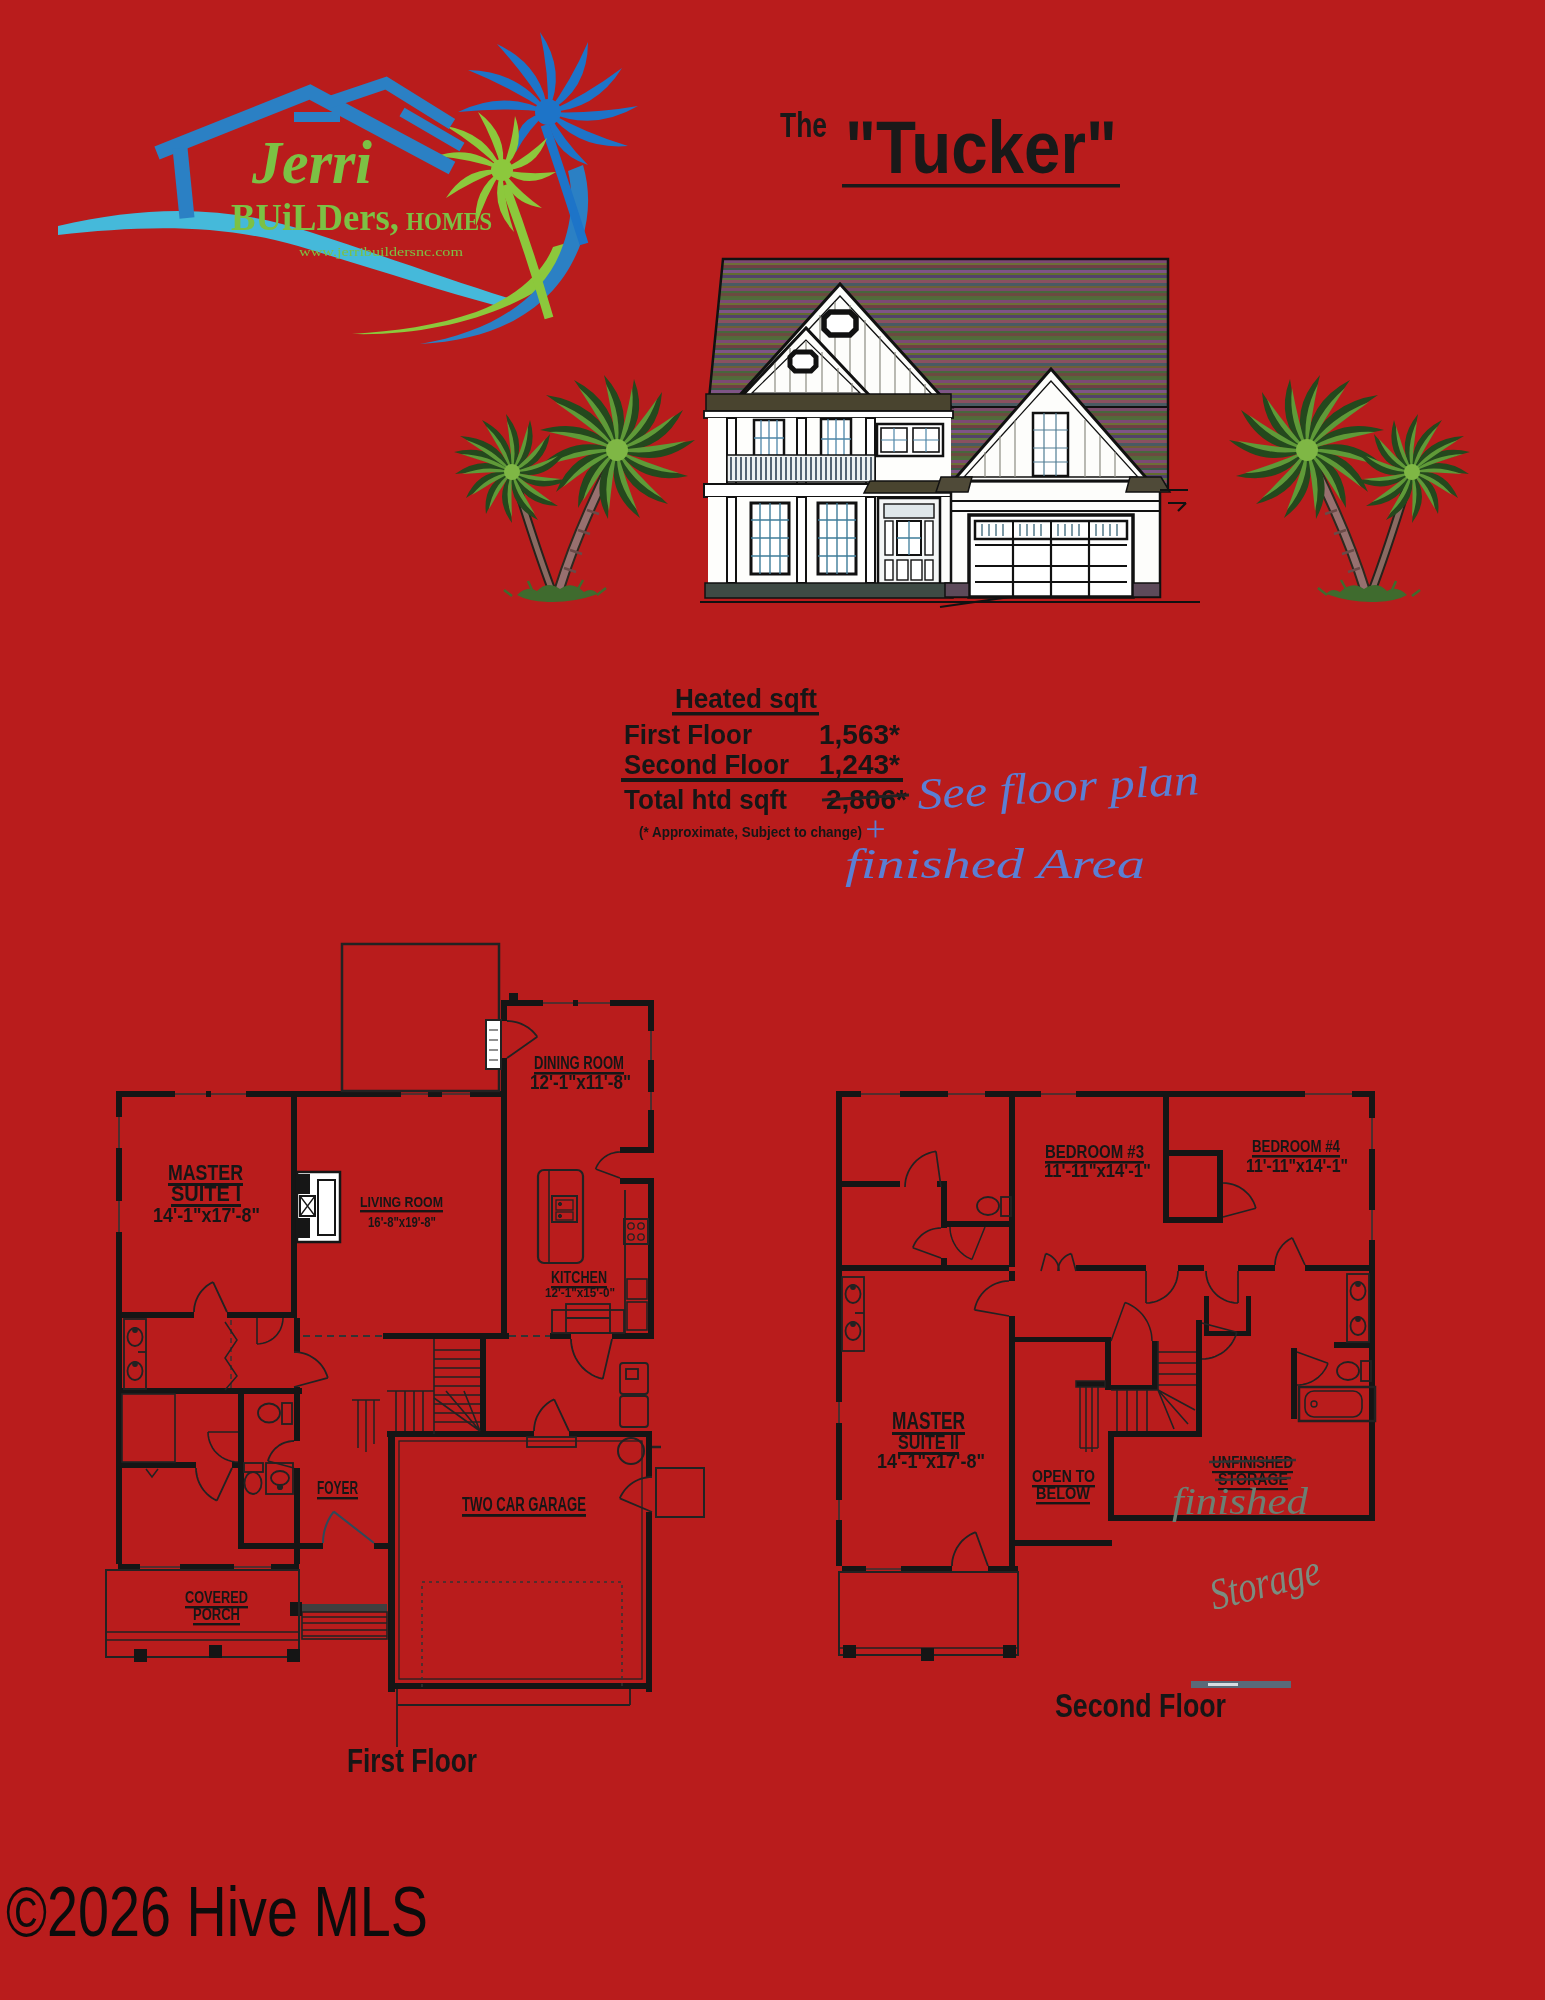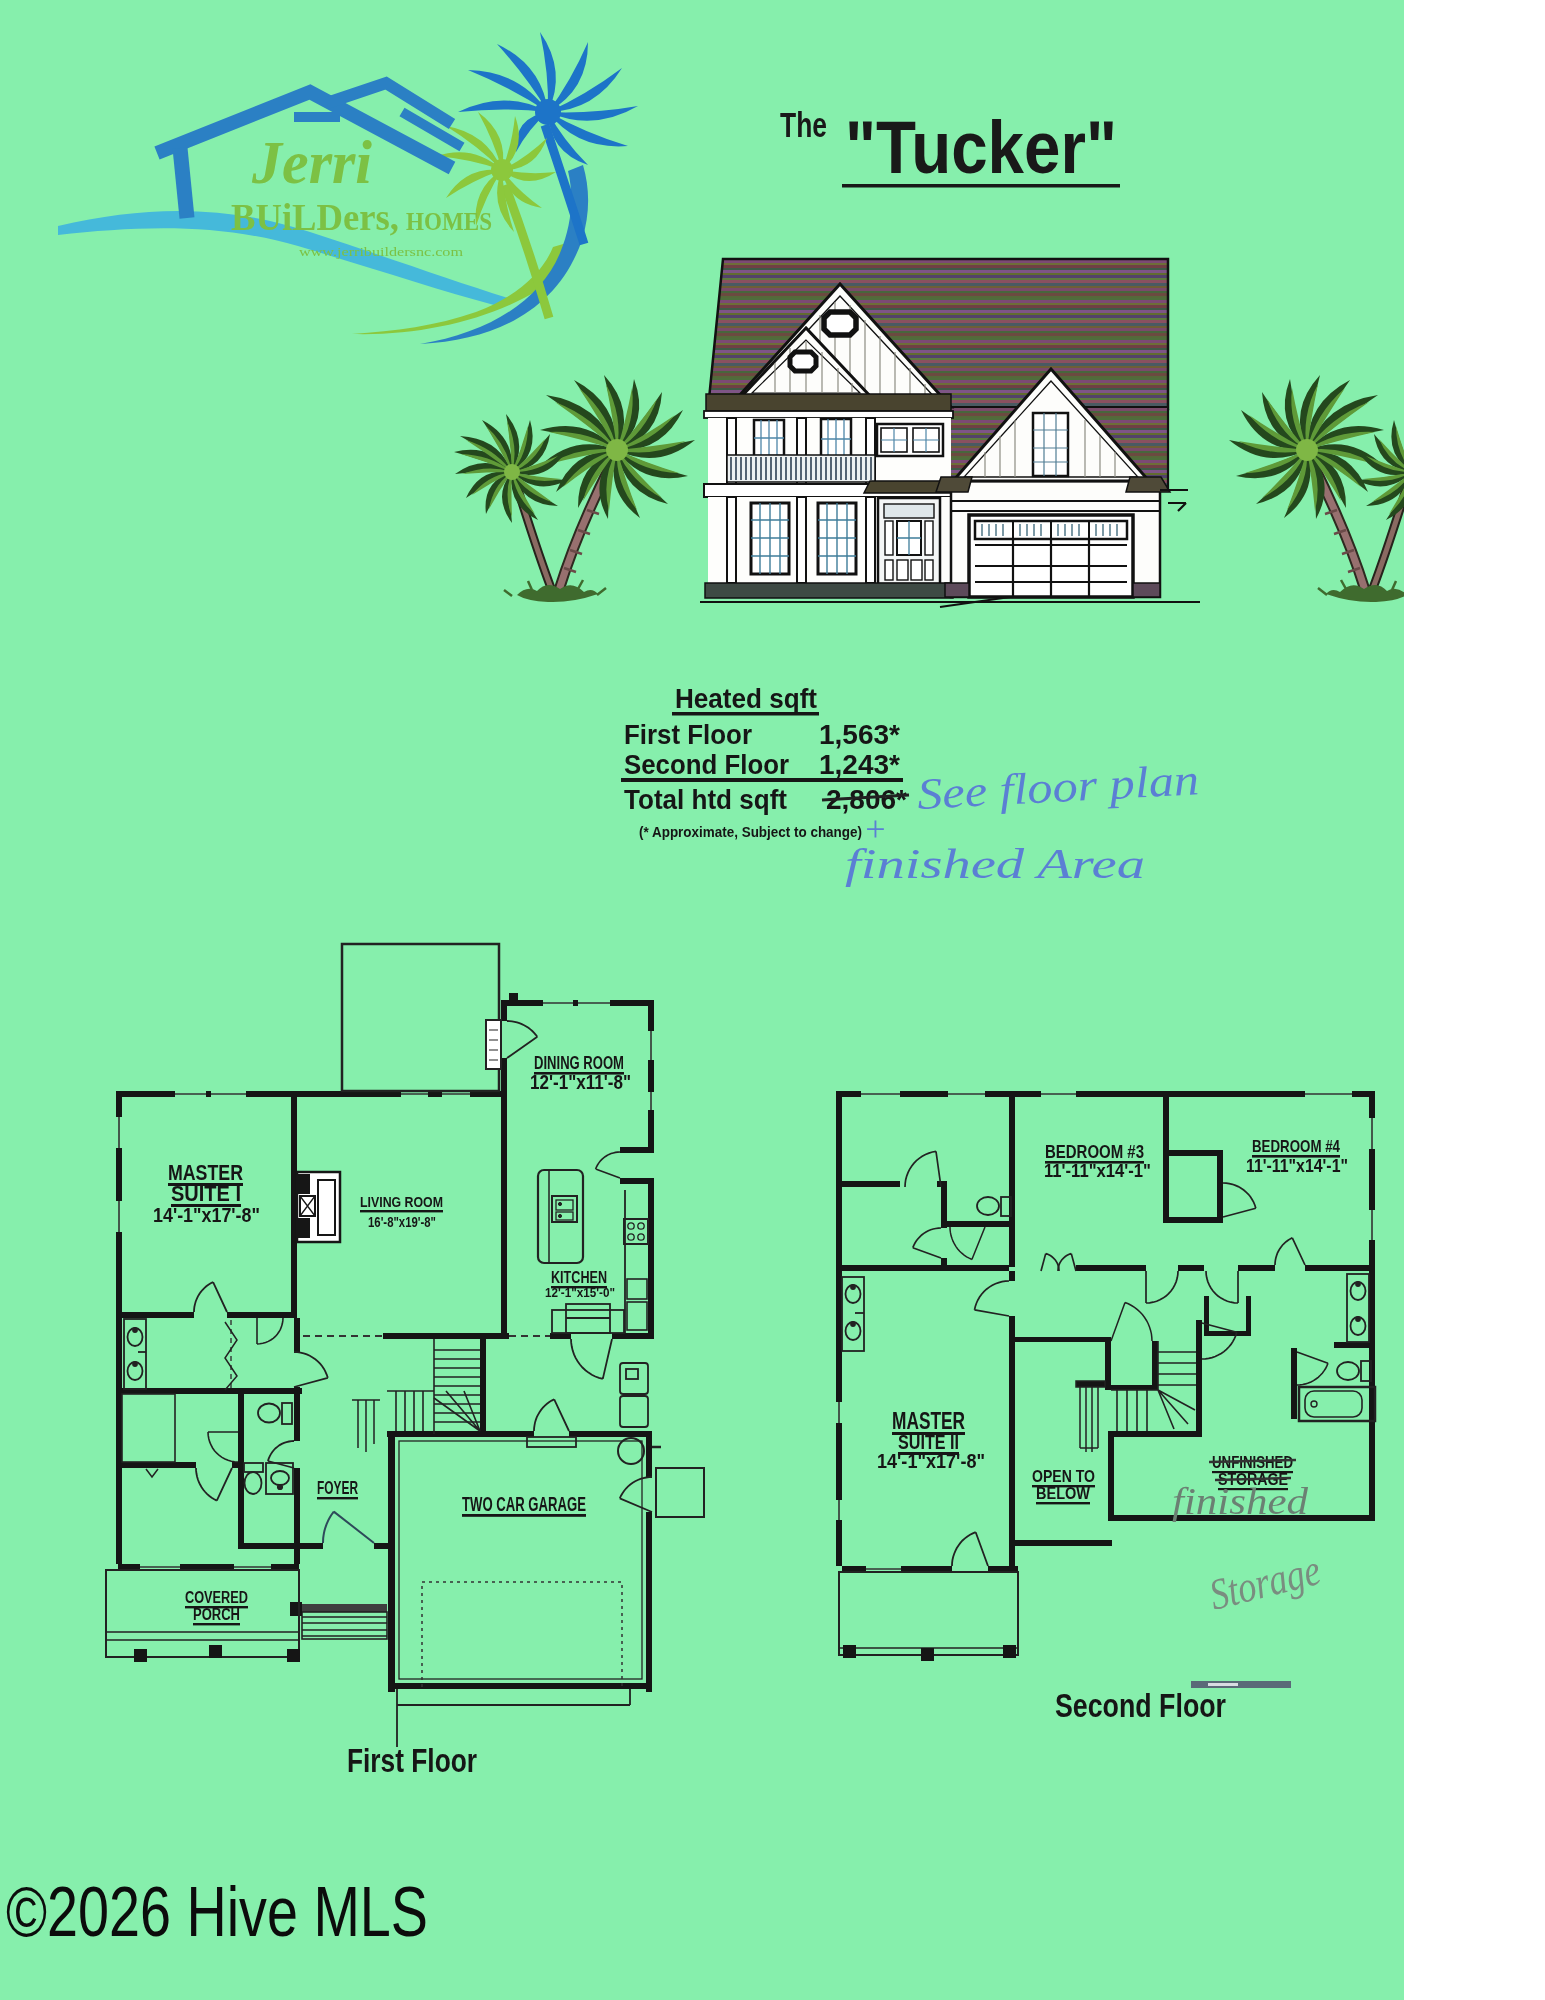--- a/index.html
+++ b/index.html
@@ -1,16 +1,16 @@
 <!DOCTYPE html>
 <html><head>
 <meta charset="utf-8">
 <style>
   html,body{margin:0;padding:0;background:#ffffff;}
-  #page{position:relative;width:1404px;height:2000px;background:#86efac;overflow:hidden;
+  #page{position:relative;width:1545px;height:2000px;background:#b91c1c;overflow:hidden;
         font-family:"Liberation Sans", sans-serif;}
   svg{position:absolute;left:0;top:0;}
 </style>
 </head>
 <body>
 <div id="page">
 <svg width="1545" height="2000" viewBox="0 0 1545 2000">
 <defs>
   <pattern id="roofTex" x="0" y="258" width="40" height="40" patternUnits="userSpaceOnUse">
     <rect x="0" y="0" width="40" height="2" fill="#4e6e3c"></rect>

